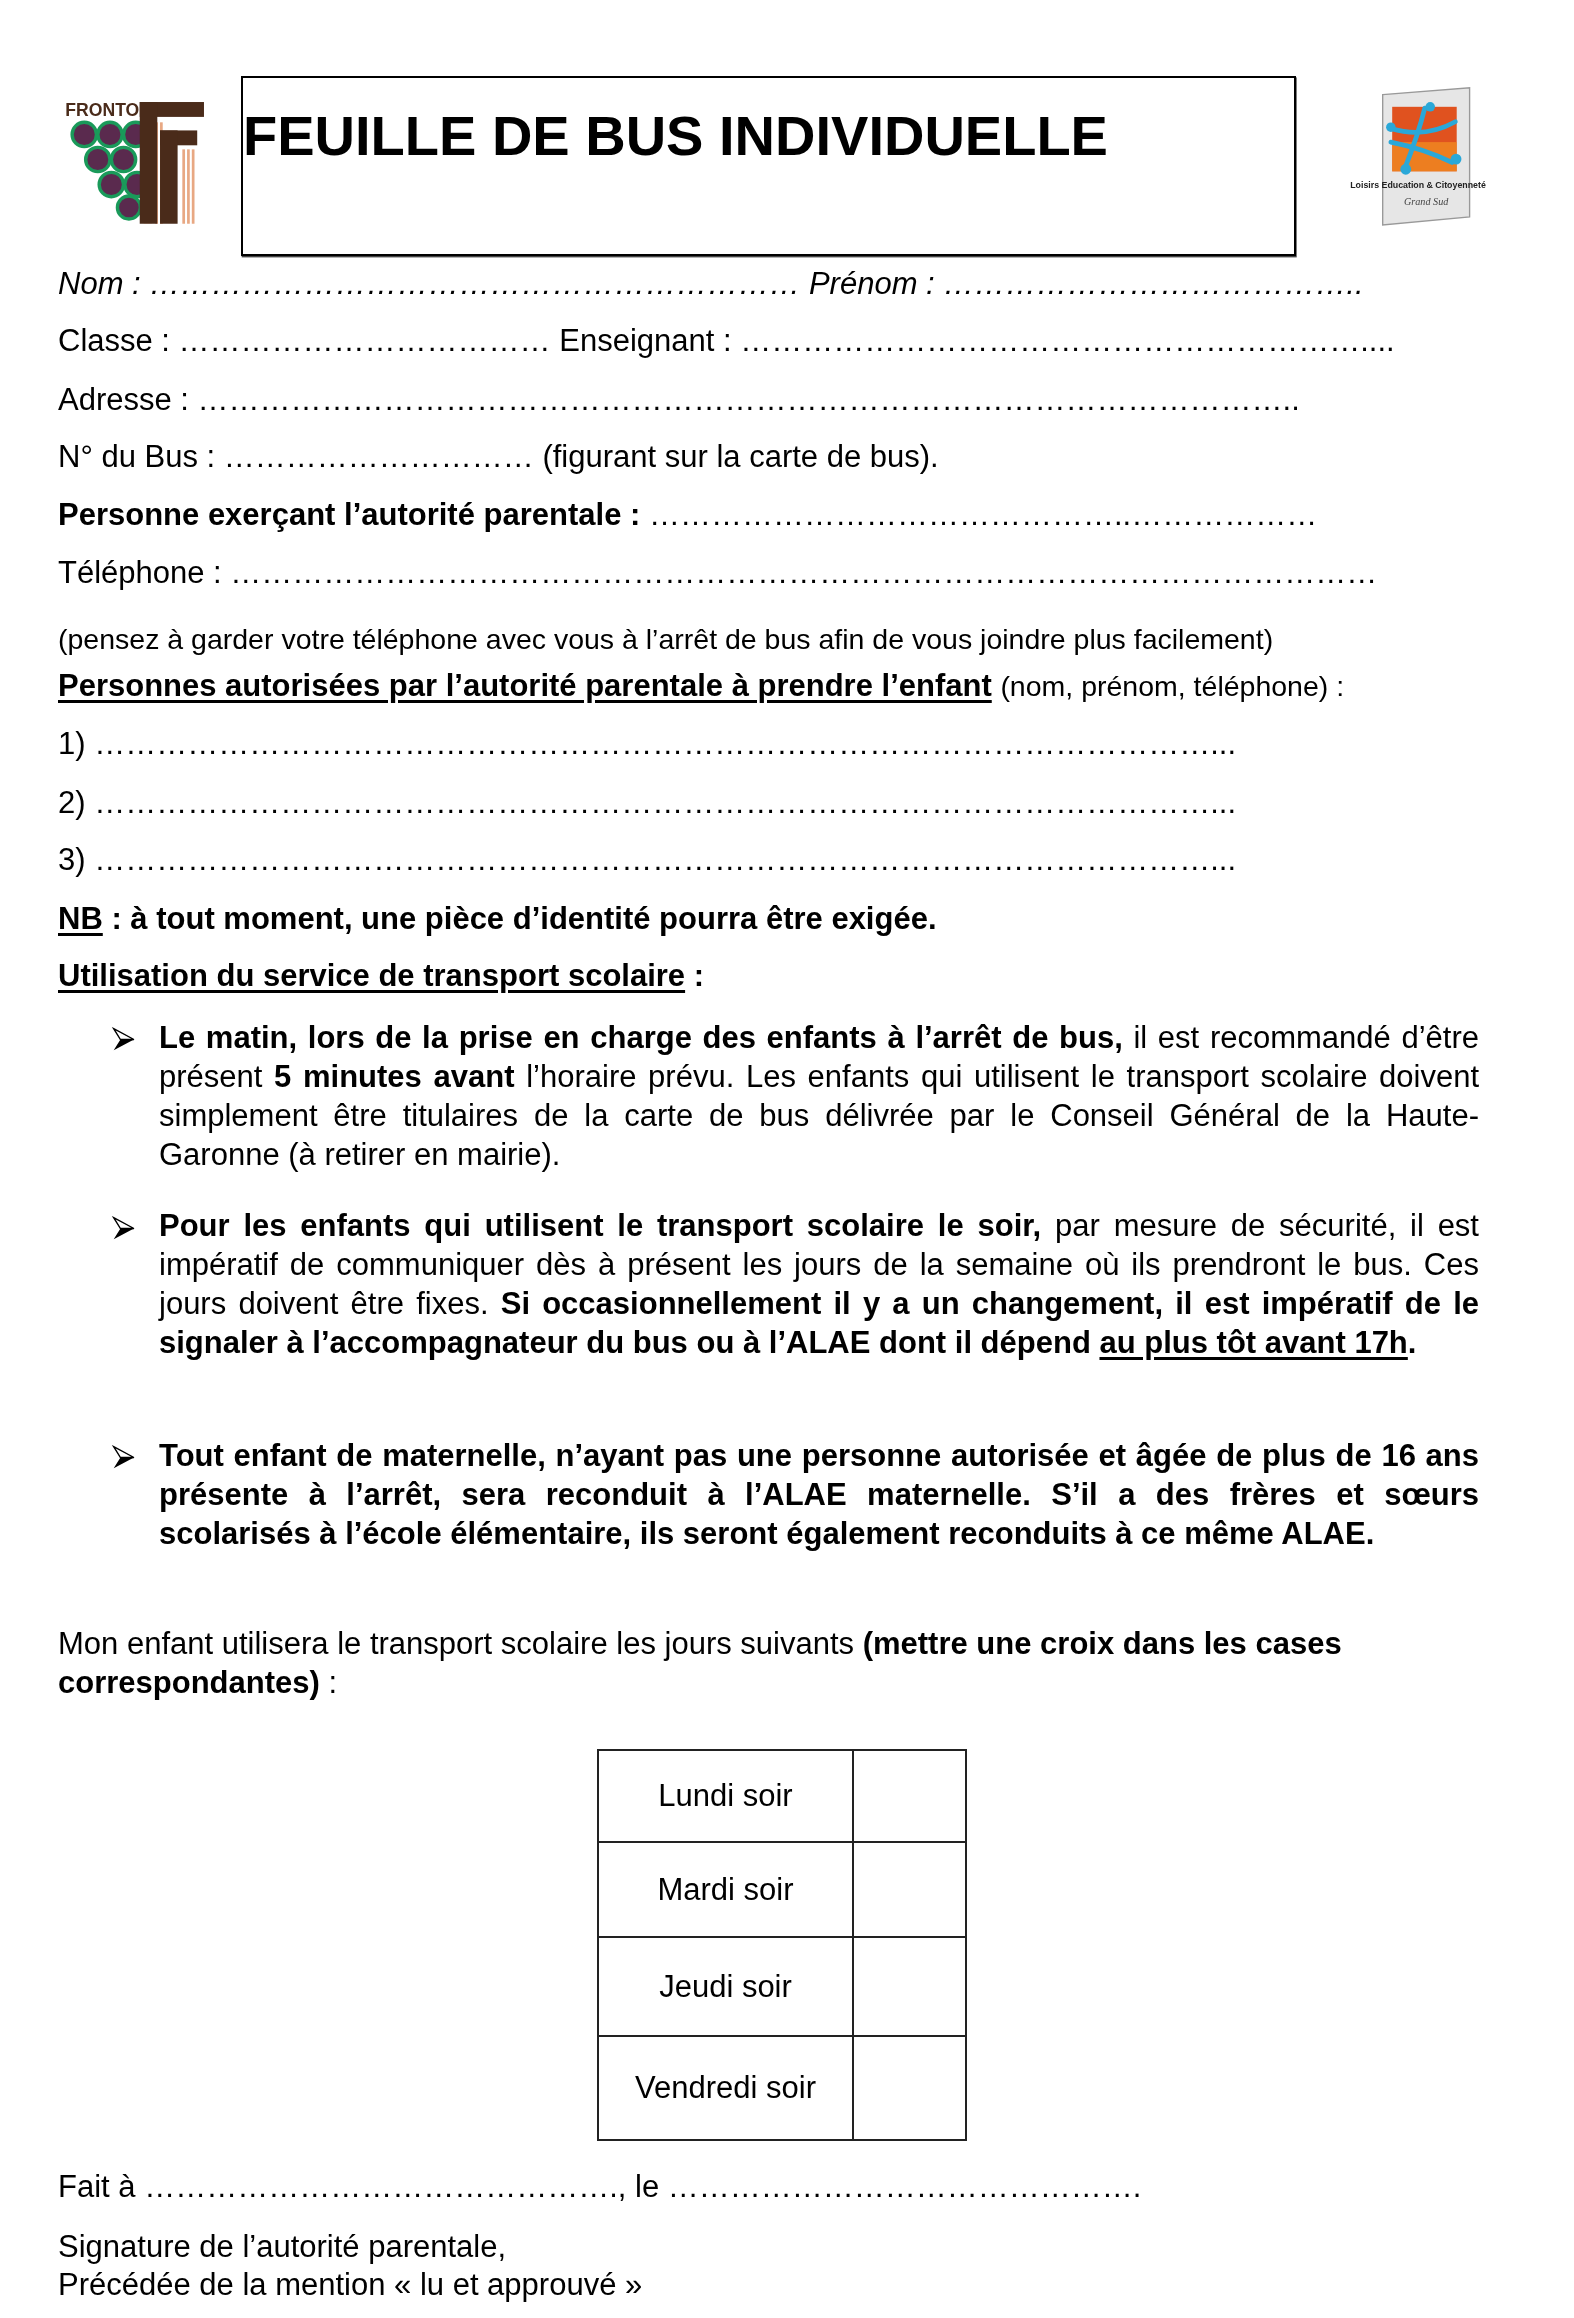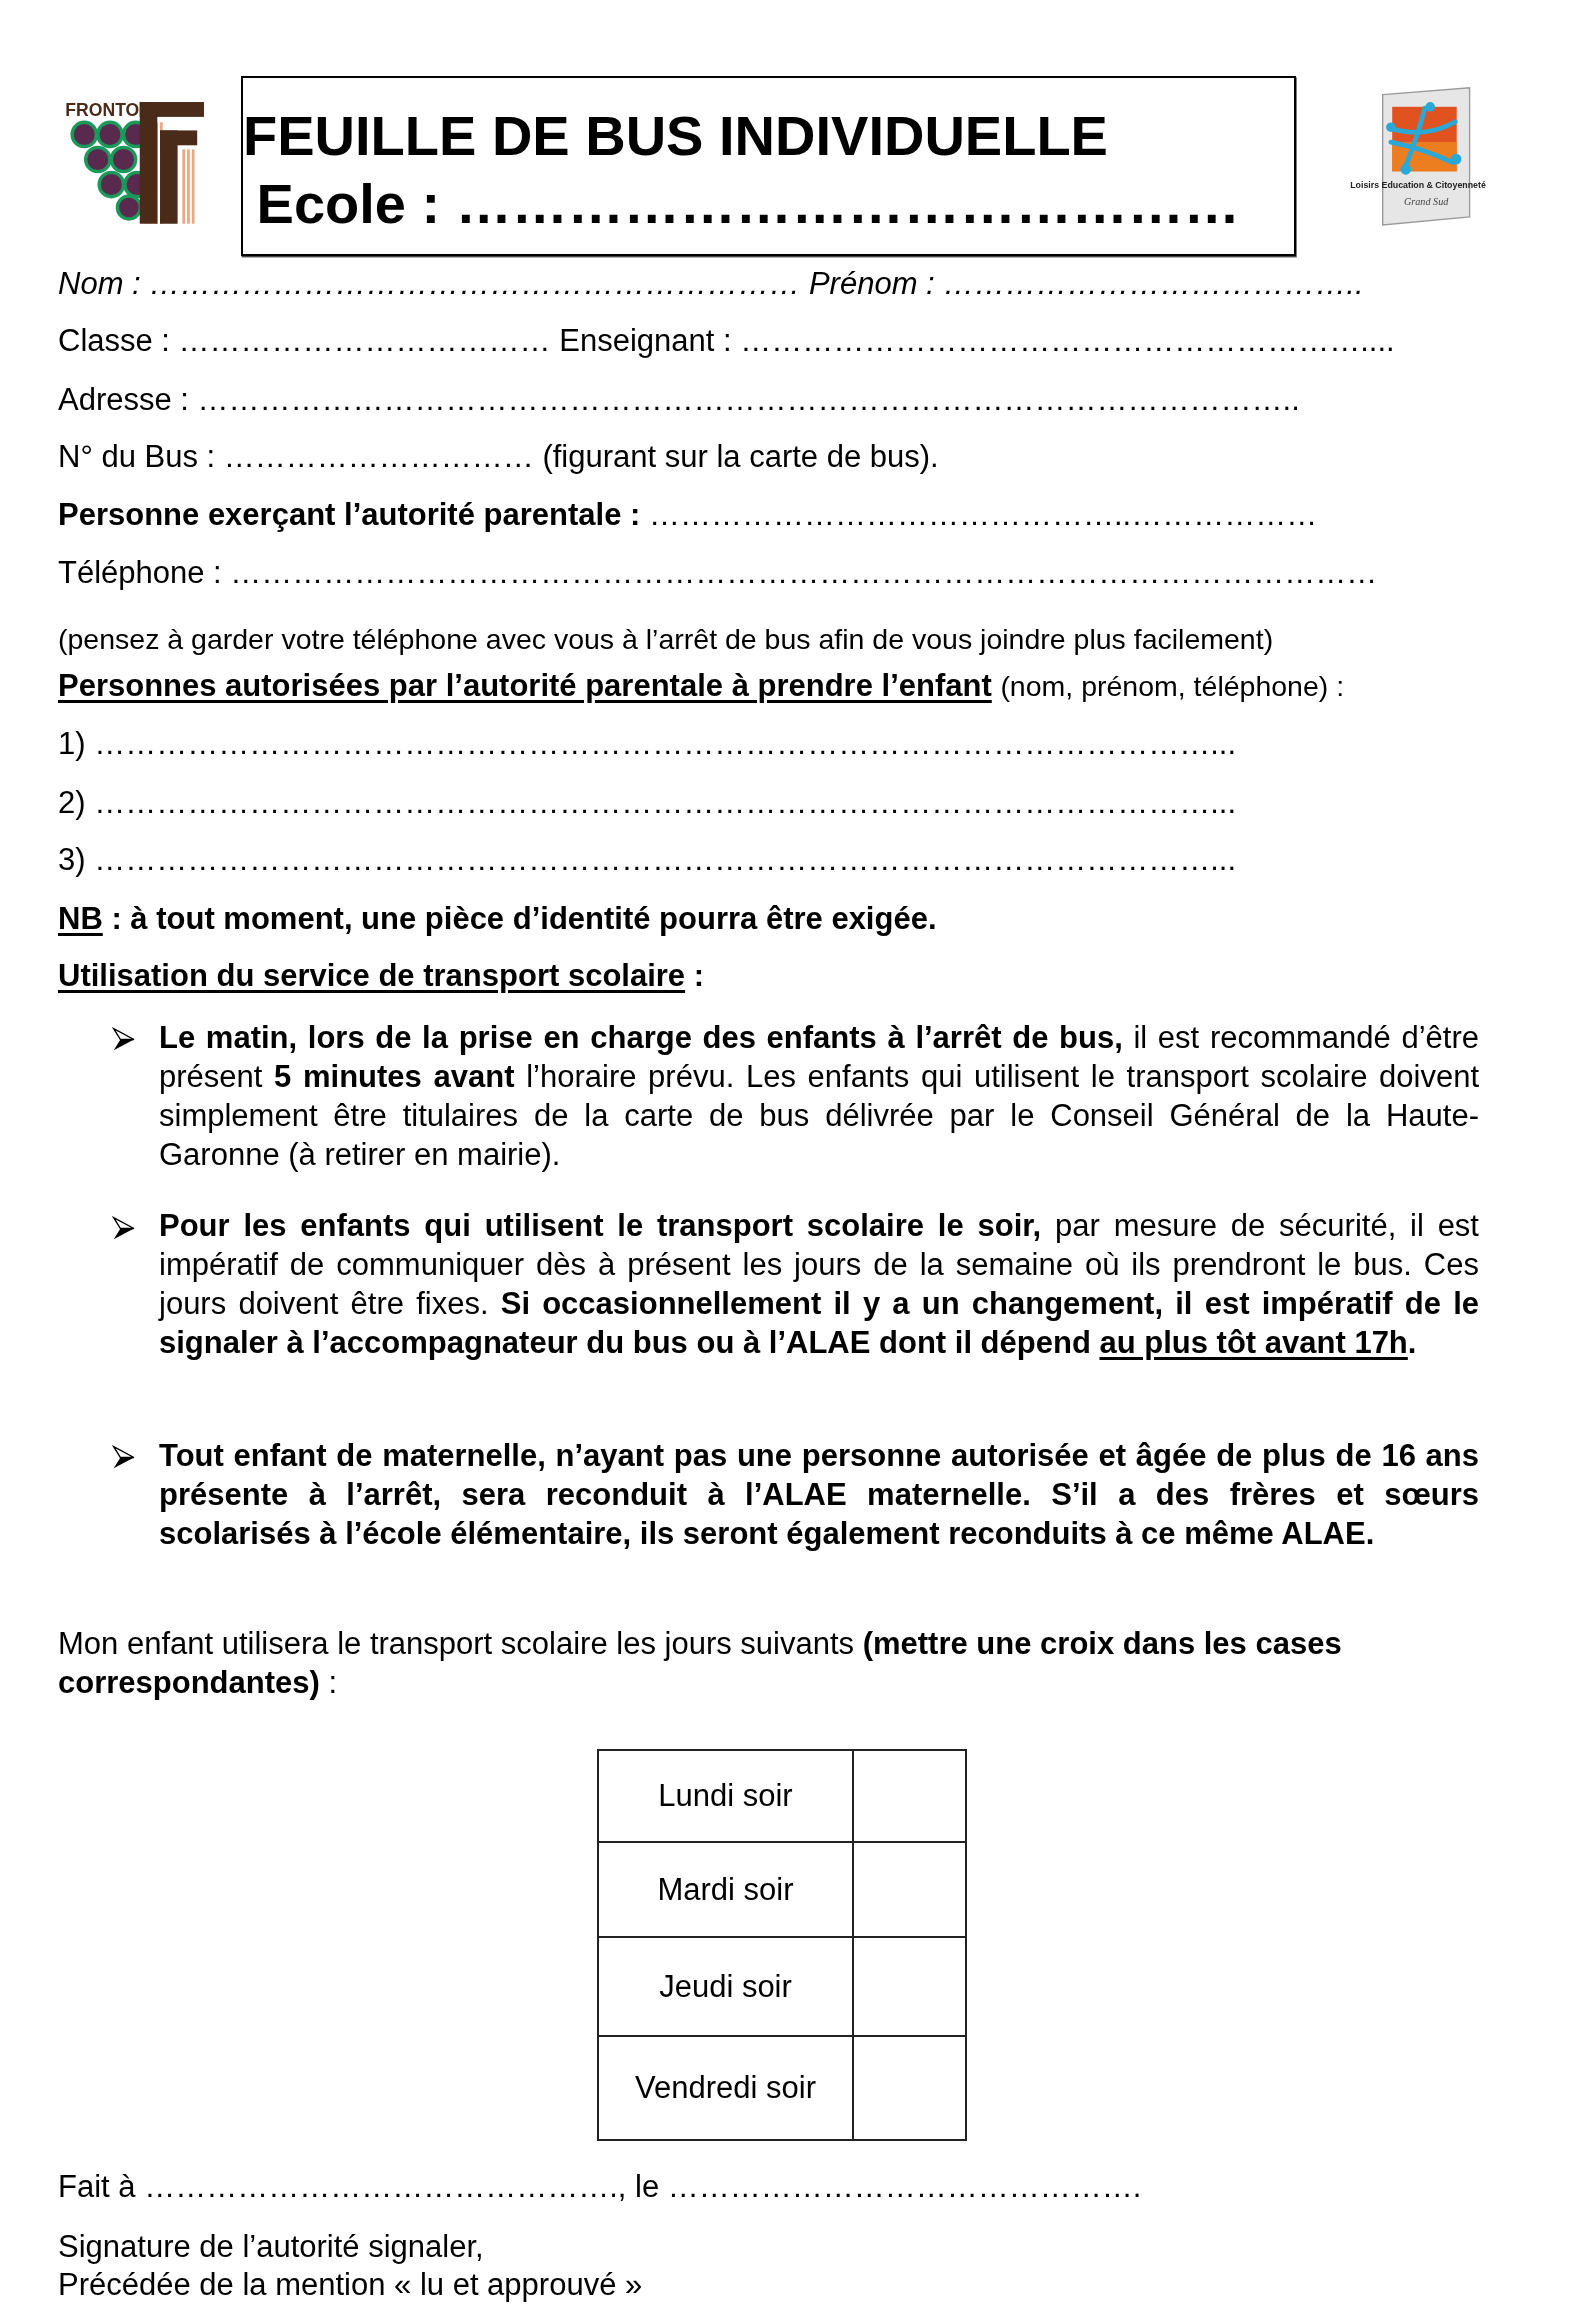--- a/index.html
+++ b/index.html
@@ -71,24 +71,20 @@
     </g>
     <rect x="112" y="10" width="95" height="22" fill="#4a2b1a"></rect>
     <rect x="112" y="10" width="26" height="180" fill="#4a2b1a"></rect>
     <rect x="142" y="52" width="55" height="22" fill="#4a2b1a"></rect>
     <rect x="142" y="52" width="26" height="138" fill="#4a2b1a"></rect>
   </svg>
 </div>
 
 <div class="abs title-box">
   <div class="title-main">FEUILLE DE BUS INDIVIDUELLE</div>
-  <div class="title-ecole">
-    <span>Ecole :</span>
-    <span>……………………………………</span>
-  </div>
 </div>
 
 <div class="abs logo-right">
   <svg width="136" height="146" viewBox="0 0 200 215">
     <path d="M48 20 L176 10 L176 200 L48 212 Z" fill="#e6e6e6" stroke="#999" stroke-width="2"></path>
     <rect x="62" y="38" width="95" height="95" fill="#e0521f"></rect>
     <rect x="62" y="90" width="95" height="43" fill="#f08a20" opacity="0.8"></rect>
     <g stroke="#2aa8d8" stroke-width="7" fill="none" stroke-linecap="round">
       <path d="M110 40 Q100 80 80 130"></path>
       <path d="M60 70 Q110 85 155 60"></path>
@@ -214,15 +210,15 @@
   </tr>
 </tbody>
   </table>
 
 <div class="line" style="top:2168px;">
   <span>Fait à</span>
   <span>……………………………………….,</span>
   <span>le</span>
   <span>……………………………………….</span>
 </div>
-<div class="line" style="top:2228px;">Signature de l’autorité signaler,</div>
+<div class="line" style="top:2228px;">Signature de l’autorité parentale,</div>
 <div class="line" style="top:2266px;">Précédée de la mention « lu et approuvé »</div>
 
 
 </body></html>

